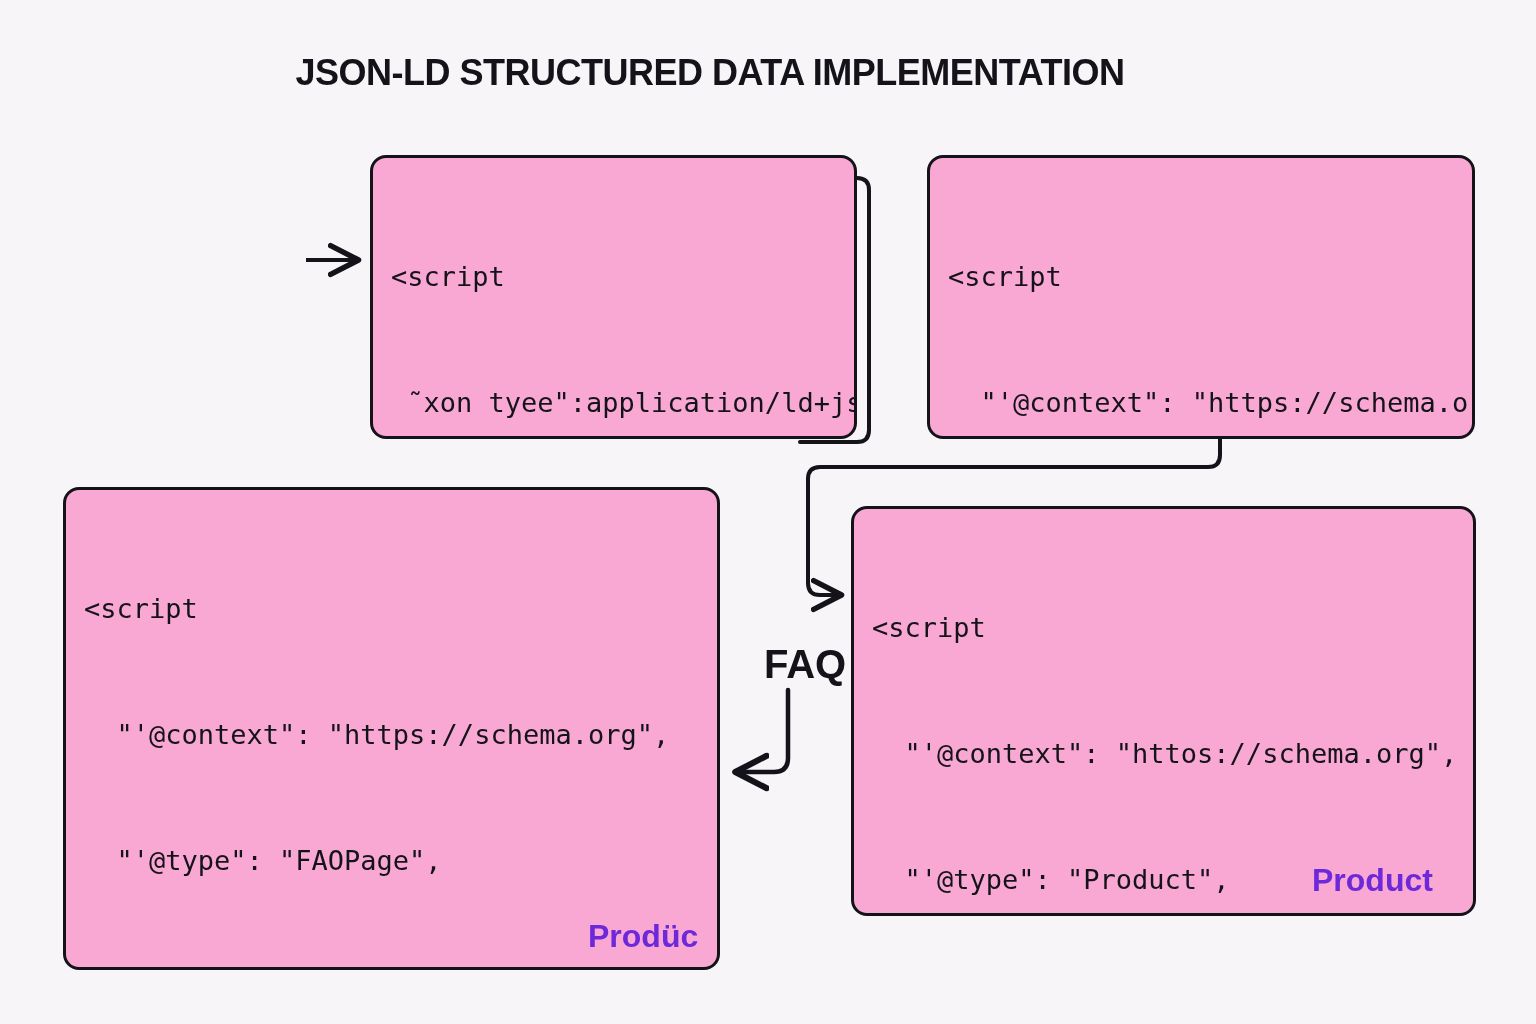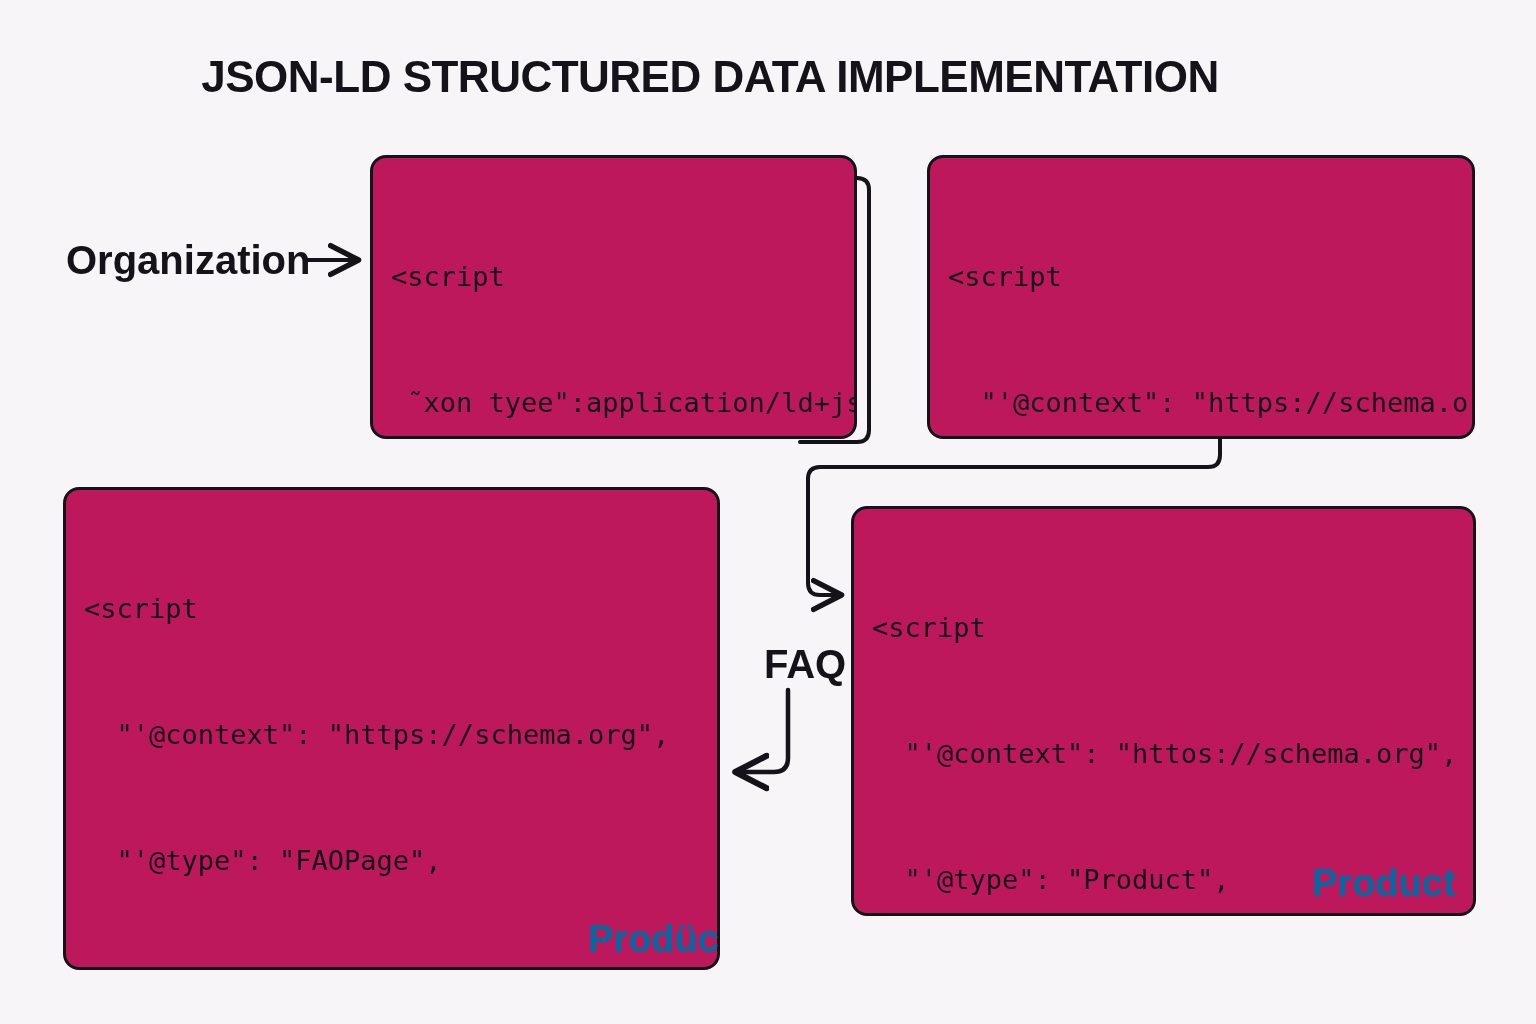--- a/index.html
+++ b/index.html
@@ -18,31 +18,31 @@
 
   
   #title {
     position: absolute;
     left: 0;
     top: 52px;
     width: 1420px;
     text-align: center;
     font-family: "Liberation Sans", sans-serif;
     font-weight: bold;
-    font-size: 44px;
+    font-size: 36px;
     letter-spacing: -0.5px;
     color: #15131a;
     white-space: nowrap;
   }
 
   
   .codebox {
     position: absolute;
     box-sizing: border-box;
-    background: #be185d;
+    background: #f9a8d4;
     border: 3px solid #15131a;
     border-radius: 16px;
     overflow: hidden;
   }
   .codelines {
     position: absolute;
     left: 18px;
     top: 14px;
     font-family: "DejaVu Sans Mono", "Liberation Mono", monospace;
     font-size: 27px;
@@ -50,22 +50,22 @@
     color: #15131a;
     white-space: pre;
   }
   .codelines .ln { display: block; }
 
   
   .corner-tag {
     position: absolute;
     font-family: "Liberation Sans", sans-serif;
     font-weight: bold;
-    font-size: 38px;
-    color: #0369a1;
+    font-size: 32px;
+    color: #6d28d9;
     white-space: nowrap;
   }
 
   
   #box-organization { left: 370px;  top: 155px; width: 487px;  height: 284px; }
   #box-article      { left: 927px;  top: 155px; width: 548px;  height: 284px; }
   #box-faq          { left: 63px;   top: 487px; width: 657px;  height: 483px; }
   #box-product      { left: 851px;  top: 506px; width: 625px;  height: 410px; }
 
   #tag-faq     { left: 588px;  top: 918px; }
@@ -116,21 +116,20 @@
 
     <g>
       <path d="M1220,439 L1220,455 q0,12 -12,12 L820,467 q-12,0 -12,12 L808,583 q0,12 12,12 L840,595" fill="none" stroke="#15131a" stroke-width="4" stroke-linecap="round" marker-end="url(#arrowhead)"></path>
     </g>
 
     <g>
       <path d="M788,690 L788,758 q0,14 -14,14 L737,772" fill="none" stroke="#15131a" stroke-width="4.5" stroke-linecap="round" marker-end="url(#arrowhead)"></path>
     </g>
   </svg>
 
-  <div class="side-label" id="label-organization">Organization</div>
   <div class="side-label" id="label-faq">FAQ</div>
 
   <div class="codebox" id="box-organization">
     <div class="codelines">
       <span class="ln">&lt;script</span>
       <span class="ln"> ˜xon tyee":application/ld+json"):</span>
       
       
       
       

